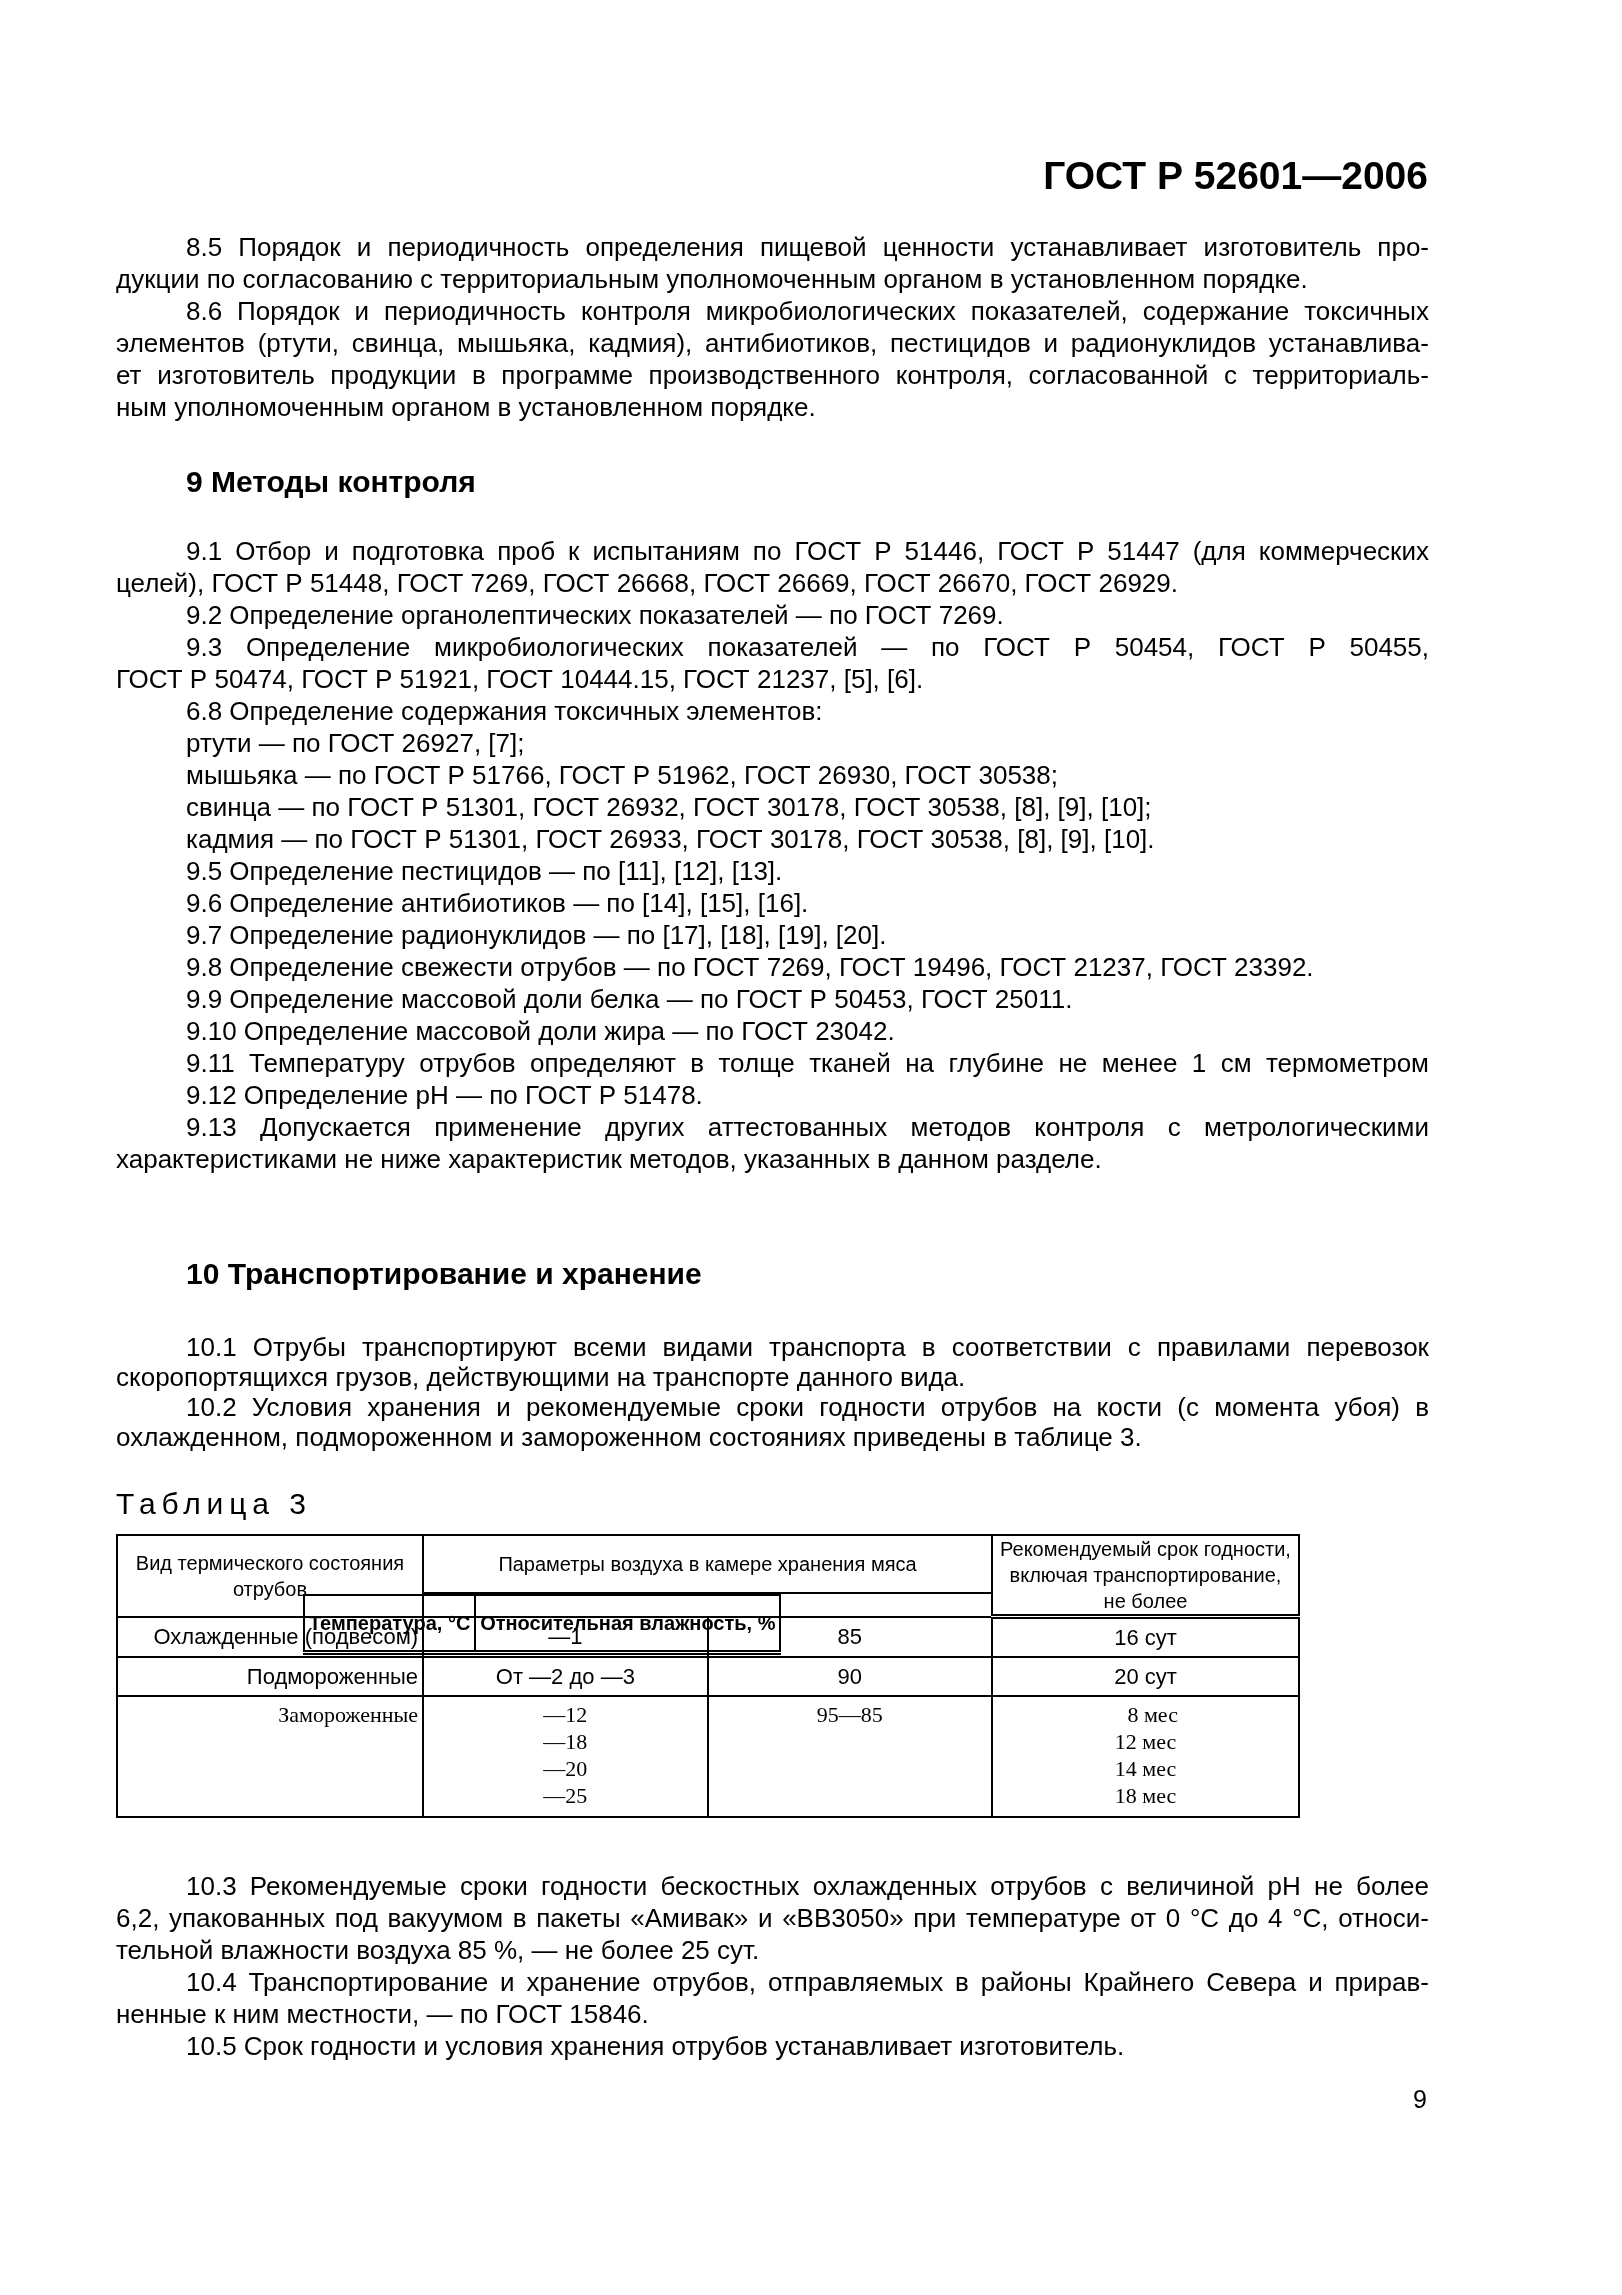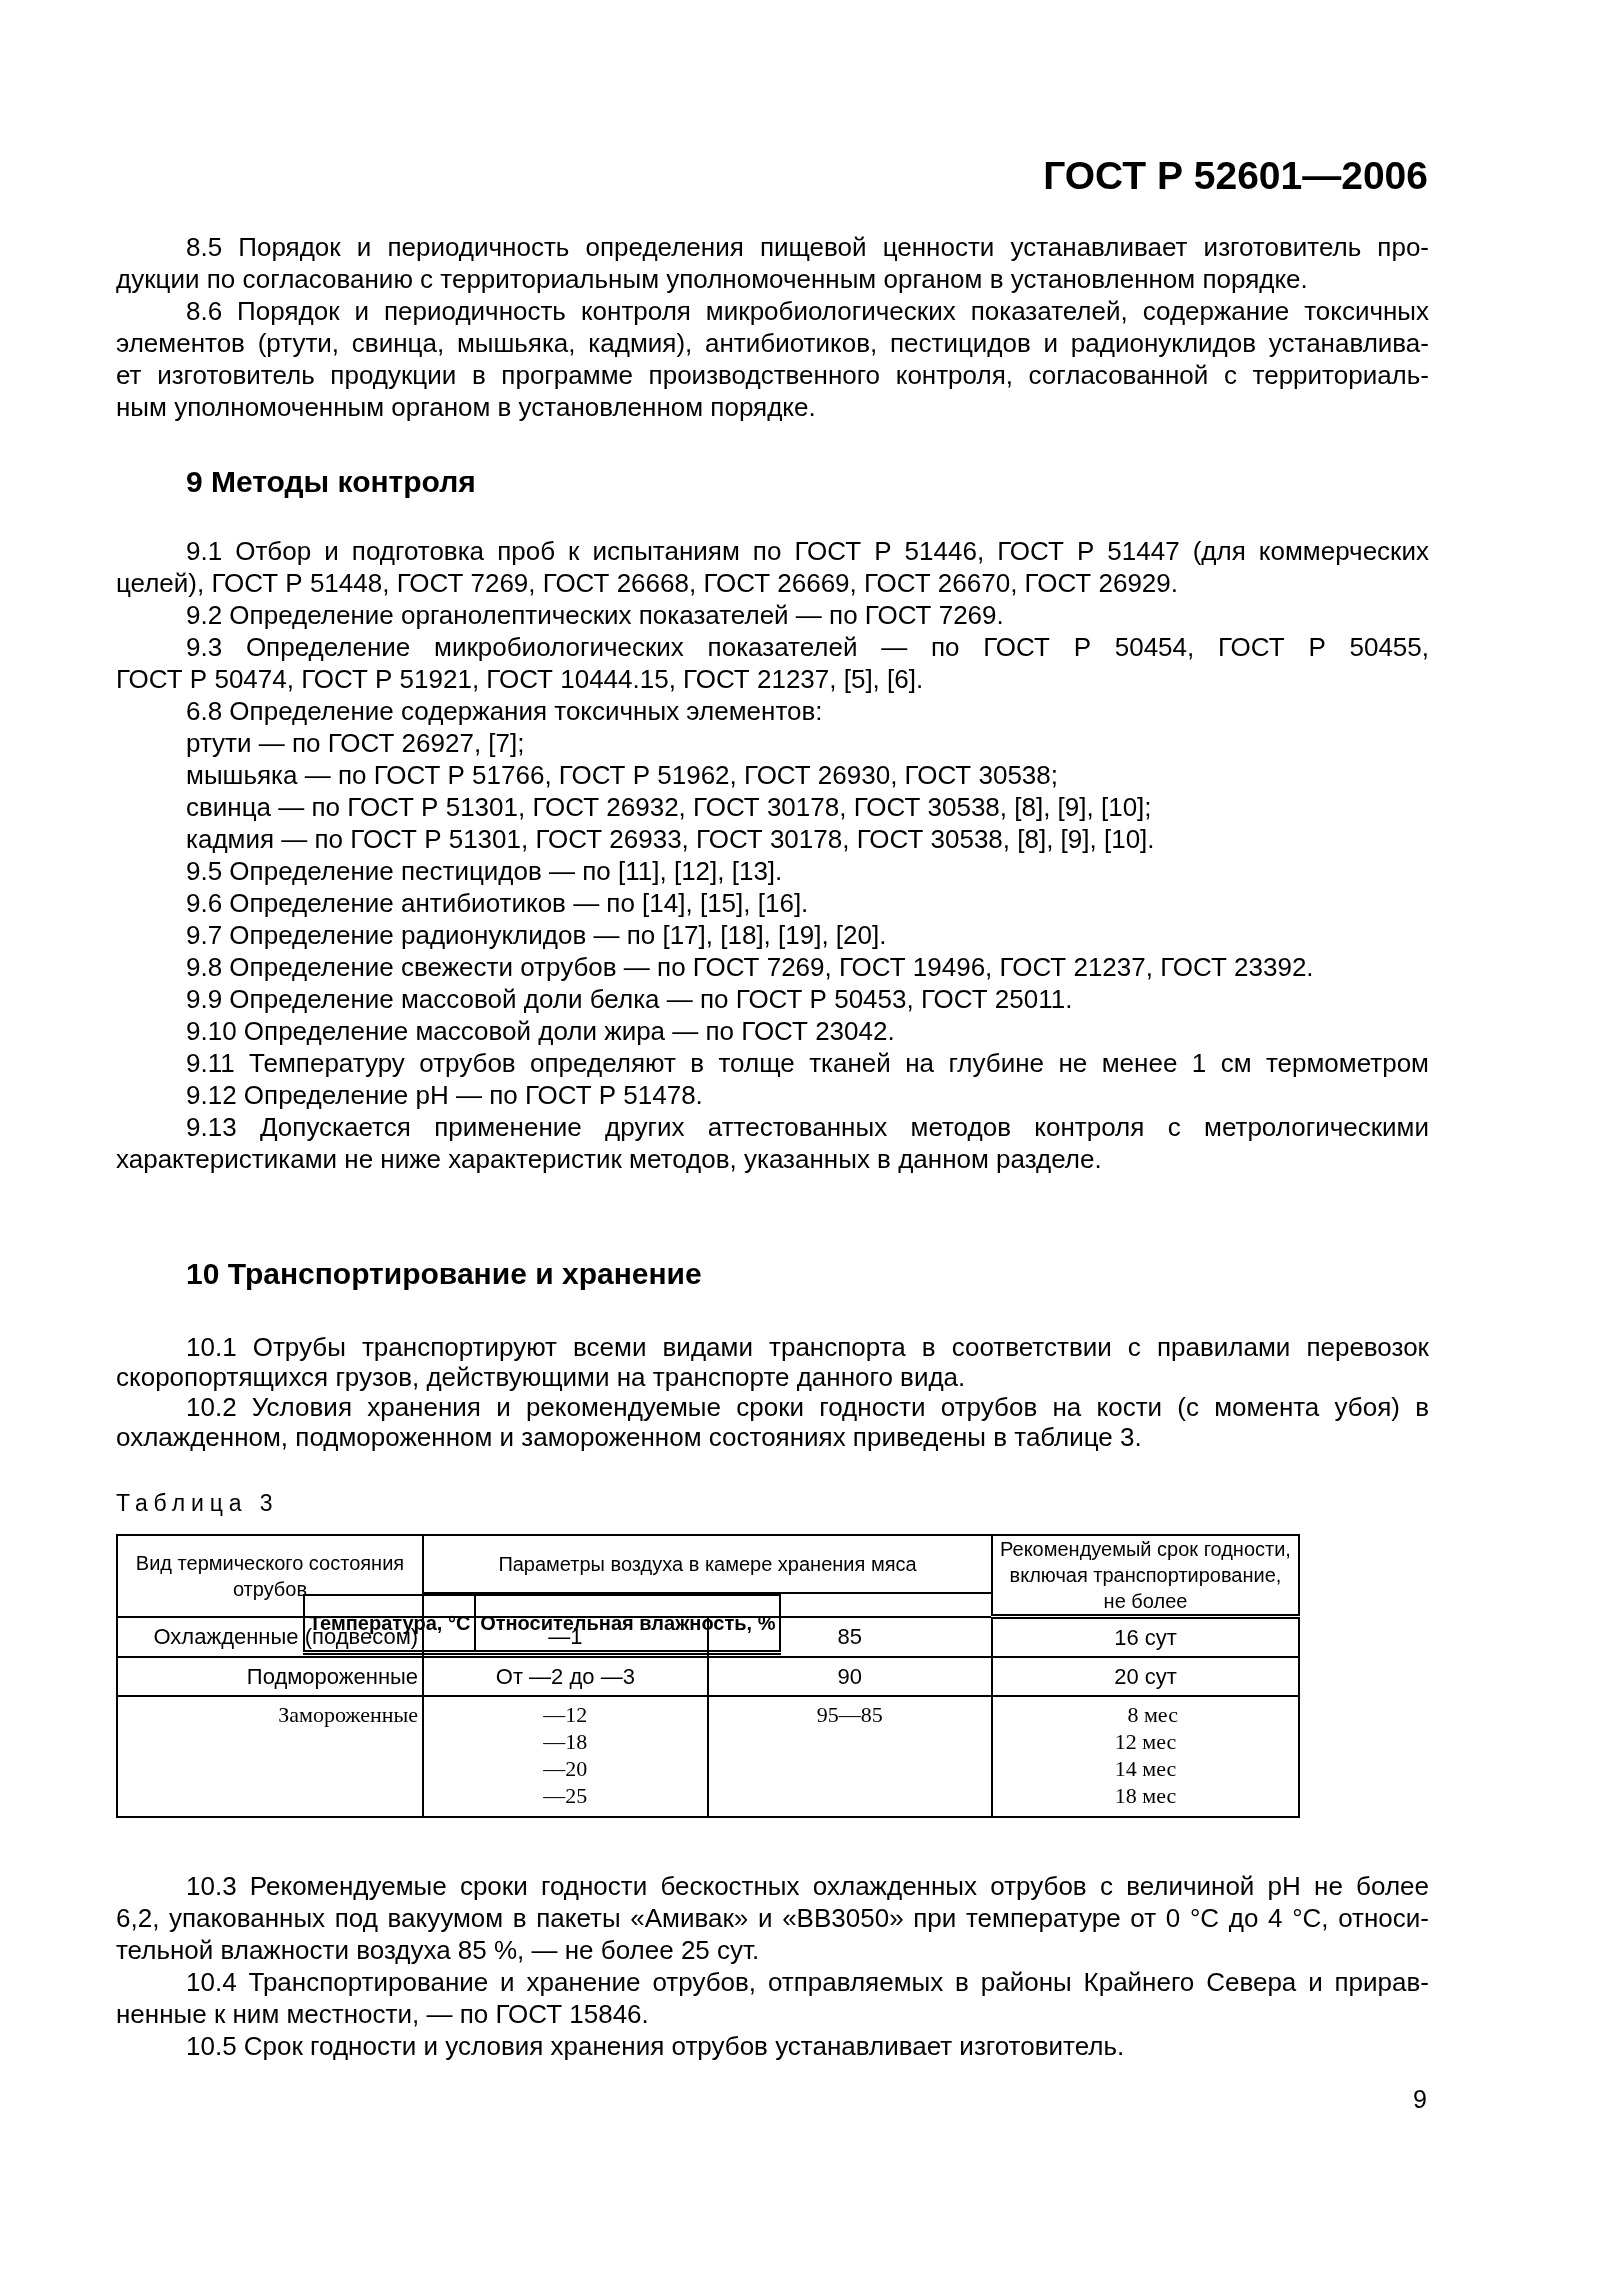--- a/index.html
+++ b/index.html
@@ -4,21 +4,21 @@
 <style>
   html, body { margin: 0; padding: 0; background: #ffffff; }
   body { width: 1623px; height: 2295px; position: relative; overflow: hidden;
          font-family: "Liberation Sans", "DejaVu Sans", sans-serif; color: #000; }
   .hdr { position: absolute; top: 159px; right: 195px; font-weight: bold; font-size: 39px; line-height: 34px; white-space: nowrap; }
   .blk { position: absolute; left: 116px; width: 1313px; font-size: 26px; line-height: 32px; }
   .ln { height: 32px; white-space: nowrap; overflow: visible; }
   .ln.j { text-align: justify; text-align-last: justify; white-space: normal; overflow: hidden; }
   .ln.i { padding-left: 70px; }
   .h2 { position: absolute; left: 186px; font-weight: bold; font-size: 30px; line-height: 35px; white-space: nowrap; }
-  .cap { position: absolute; left: 116px; font-size: 23px; letter-spacing: 5.9px; line-height: 29px; }
+  .cap { position: absolute; left: 116px; font-size: 30px; letter-spacing: 5.9px; line-height: 29px; }
   table.t { position: absolute; left: 116px; top: 1534px; width: 1184px; border-collapse: collapse; font-size: 22px; }
   table.t td { border: 2px solid #000; padding: 0 3.9px; text-align: center; vertical-align: middle; }
   table.t .hd td { font-size: 20px; line-height: 26px; }
   table.t tr.h1 td { height: 56px; }
   table.t tr.h2 td { height: 54px; border-bottom: 5.9px double #000; margin-left: 22px; }
   table.t tr.r td { height: 37px; line-height: 27.5px; }
   table.t tr.r3 td { height: 115px; line-height: 27px; vertical-align: top; padding-top: 3.9px; font-family: Liberation Serif, serif; }
   table.t td.l { text-align: right; padding-left: 9.2px; }
   table.t td.mid { vertical-align: middle; }
   .pg { position: absolute; left: 1413px; top: 2085px; font-size: 25px; line-height: 29px; }

